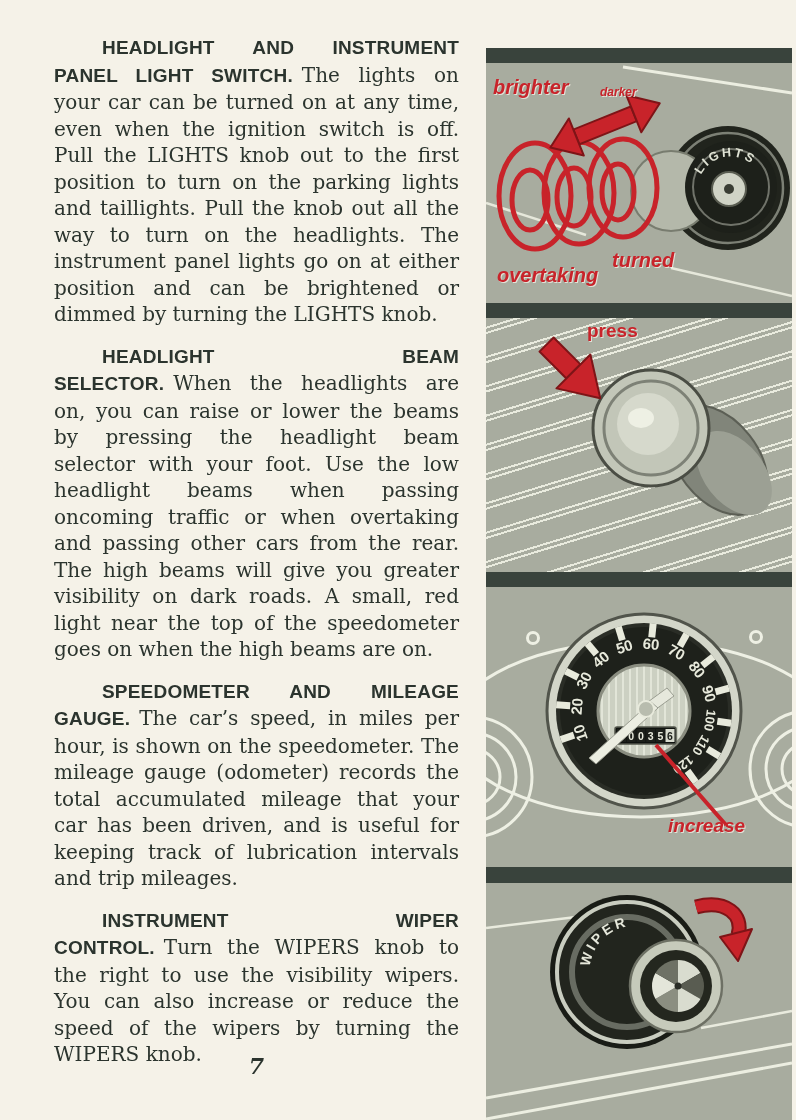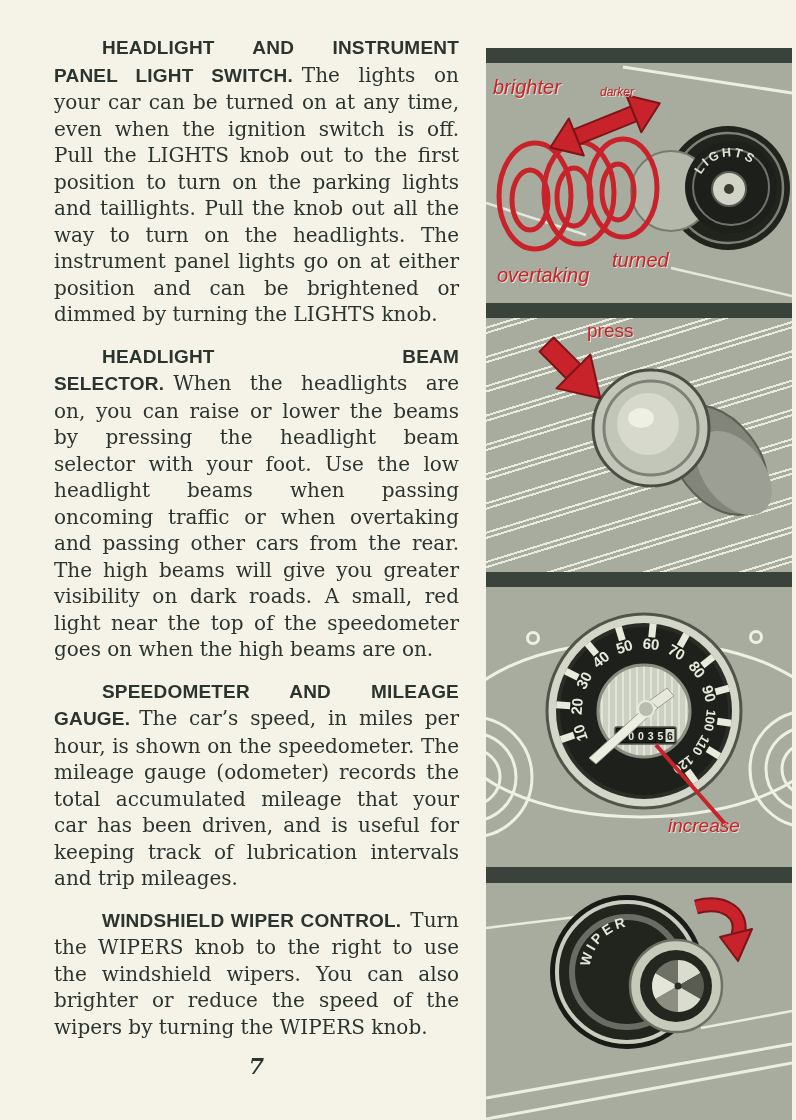--- a/index.html
+++ b/index.html
@@ -21,38 +21,38 @@
          display:flex;flex-direction:column;}
   .bar{background:#39433c;flex:none;}
   .fig{position:relative;flex:none;overflow:hidden;background:#a8ac9f;}
   .fig svg{display:block;}
   .fig2bg{background:
      repeating-linear-gradient(343deg,
        rgba(0,0,0,0) 0 9px, #e9ebde 9px 11px,
        rgba(0,0,0,0) 11px 14px, #e9ebde 14px 16px,
        rgba(0,0,0,0) 16px 28px), #a8ac9f; text-align: center;}
   .anno{position:absolute;color:#c8232a;font-family:"Liberation Sans",sans-serif;
-        font-weight:400;font-style:italic;white-space:nowrap;
+        font-weight:700;font-style:italic;white-space:nowrap;
         text-shadow:1px 1px 0 rgba(245,243,233,.75);}
   .dialnum{font-family:"Liberation Sans",sans-serif;font-weight:700;fill:#e8eadc;}
   .odocell{font-family:"Liberation Sans",sans-serif;font-weight:700;}
 </style>
 </head>
 <body>
 
 <div class="page">
 
   <div class="text-col">
     <p class="section"><span class="head">HEADLIGHT AND INSTRUMENT PANEL LIGHT SWITCH.</span><span>The lights on your car can be turned on at any time, even when the ignition switch is off. Pull the LIGHTS knob out to the first position to turn on the parking lights and taillights. Pull the knob out all the way to turn on the headlights. The instrument panel lights go on at either position and can be brightened or dimmed by turning the LIGHTS knob.</span></p>
 
     <p class="section"><span class="head">HEADLIGHT BEAM SELECTOR.</span><span>When the headlights are on, you can raise or lower the beams by pressing the headlight beam selector with your foot. Use the low headlight beams when passing oncoming traffic or when overtaking and passing other cars from the rear. The high beams will give you greater visibility on dark roads. A small, red light near the top of the speedometer goes on when the high beams are on.</span></p>
 
     <p class="section"><span class="head">SPEEDOMETER AND MILEAGE GAUGE.</span><span>The car’s speed, in miles per hour, is shown on the speedometer. The mileage gauge (odometer) records the total accumulated mileage that your car has been driven, and is useful for keeping track of lubrication intervals and trip mileages.</span></p>
 
-    <p class="section"><span class="head">WINDSHIELD WIPER CONTROL.</span><span>Turn the WIPERS knob to the right to use the windshield wipers. You can also brighter or reduce the speed of the wipers by turning the WIPERS knob.</span></p>
+    <p class="section"><span class="head">INSTRUMENT WIPER CONTROL.</span><span>Turn the WIPERS knob to the right to use the visibility wipers. You can also increase or reduce the speed of the wipers by turning the WIPERS knob.</span></p>
   </div>
 
   <div class="page-number">7</div>
 
   <div class="strip">
 
     <div class="bar" style="height:15px"></div>
 
     <figure class="fig" style="height:240px;margin:0">
       <svg width="306" height="240" viewBox="0 0 306 240">

